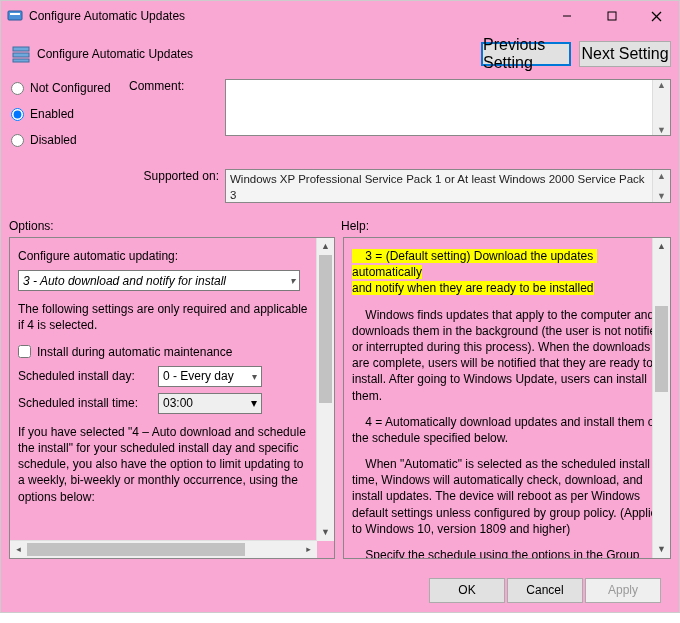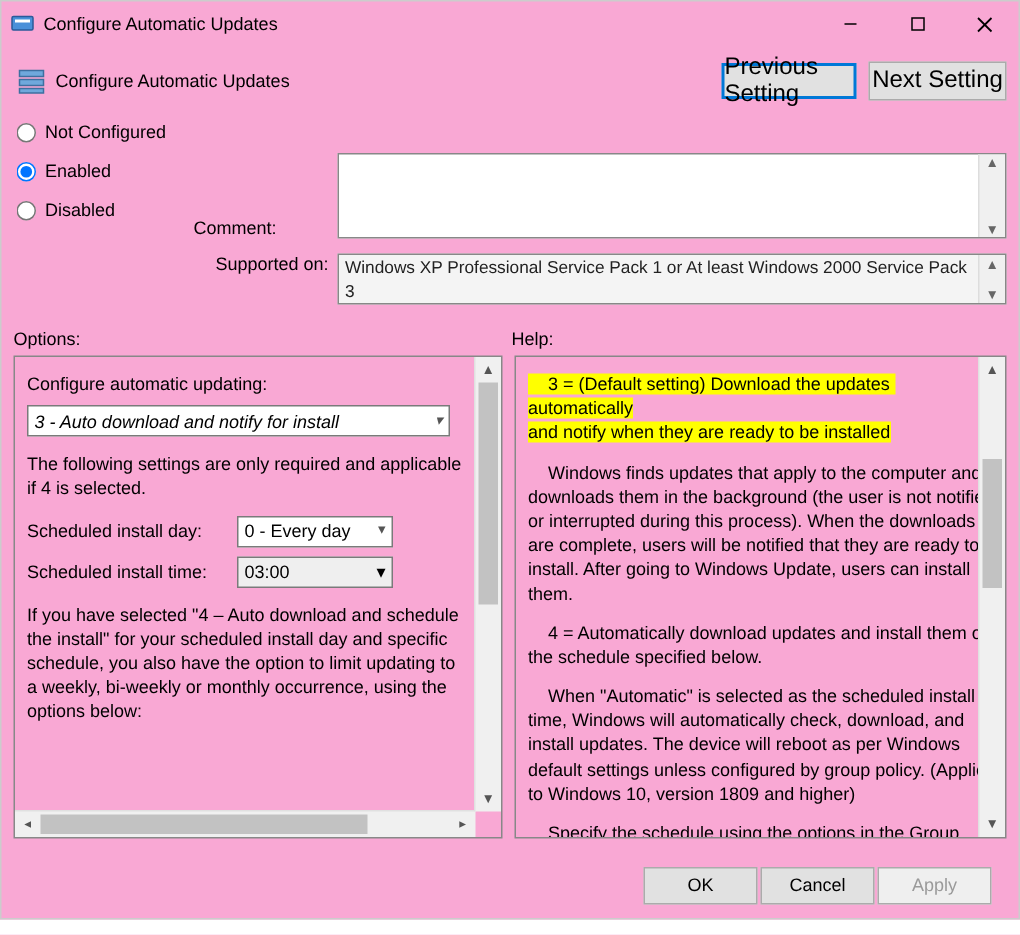--- a/index.html
+++ b/index.html
@@ -70,21 +70,20 @@
     margin-left: 8px;
   }
   .nav-btn.focused {
     border: 2px solid #0078d7;
     height: 24px;
     box-sizing: border-box;
   }
   .config-row {
     display: flex;
     margin-bottom: 10px;
-    align-items: flex-end;
   }
   .config-left {
     width: 120px;
     padding-top: 2px;
   }
   .radio-opt {
     display: flex;
     align-items: center;
     margin-bottom: 12px;
     cursor: default;
@@ -337,20 +336,24 @@
     <div class="panes">
 
       <div class="pane pane-left">
         <div class="pane-content">
           <div>Configure automatic updating:</div>
           <div class="sel" style="margin-top:6px; width: 282px; font-style: italic;">
             <span>3 - Auto download and notify for install</span>
             <span class="chev">▾</span>
           </div>
           <div class="para">The following settings are only required and applicable if 4 is selected.</div>
+          <label class="chk">
+            <input type="checkbox" style="">
+            <span>Install during automatic maintenance</span>
+          </label>
           <div class="row2">
             <span class="lab">Scheduled install day:</span>
             <div class="sel">
               <span>0 - Every day</span>
               <span class="chev">▾</span>
             </div>
           </div>
           <div class="row2">
             <span class="lab">Scheduled install time:</span>
             <div class="time">

